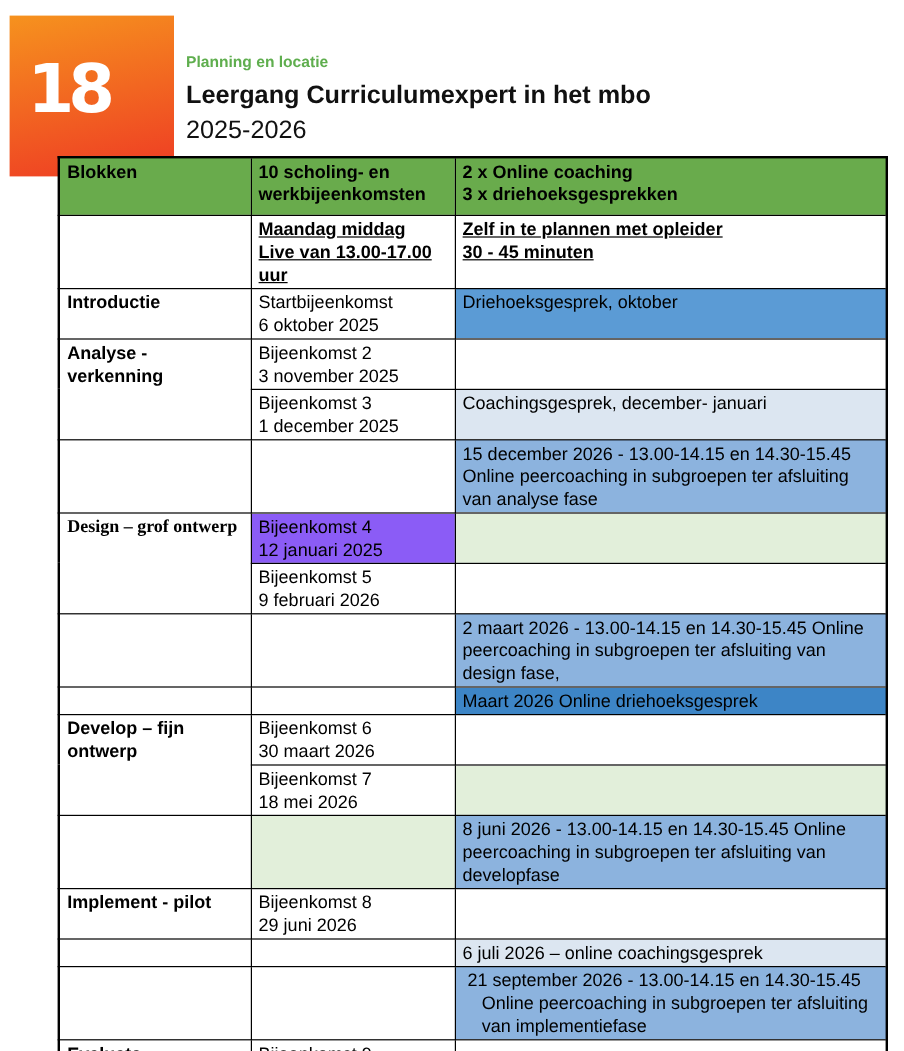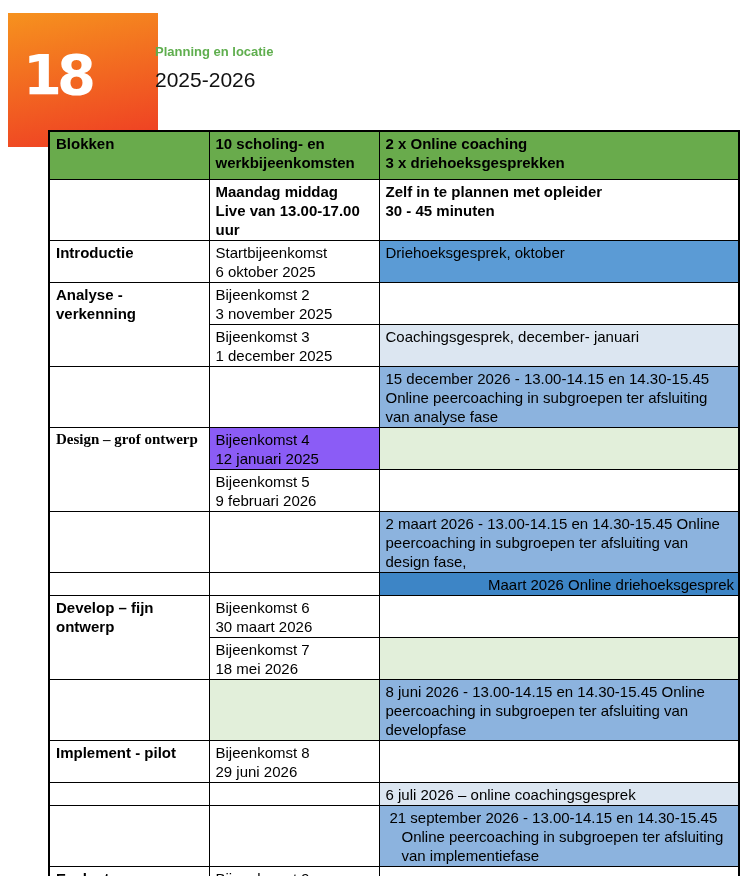--- a/index.html
+++ b/index.html
@@ -3,21 +3,21 @@
 <meta charset="utf-8">
 <style>
   html,body{margin:0;padding:0;}
   body{
     width:753px;height:876px;background:#ffffff;position:relative;
     font-family:"Liberation Sans",sans-serif;color:#000;
     overflow:hidden;
   }
   
   .logo{
-    position:absolute;left:8px;top:13px;width:150px;height:134px;
+    position:absolute;left:8px;top:13px;width:137px;height:134px;
     background:linear-gradient(168deg,#f6921e 0%,#f26522 55%,#ee3a24 100%);
     z-index:0;
     text-align:right;
   }
   .logo .d1,.logo .d2{
     position:absolute;color:#ffffff;font-weight:bold;
     font-family:"DejaVu Sans",sans-serif;
     font-size:56px;letter-spacing:-5px;line-height:1;
   }
   .logo .d1{left:15px;top:34px;}
@@ -43,20 +43,21 @@
 </style>
 </head>
 <body>
 
 <div class="logo" style="background: linear-gradient(168deg, rgb(246, 146, 30) 0%, rgb(238, 58, 36) 100%);">
   <span class="d1">18</span>
 </div>
 
 <div class="htext">
   <div class="subtitle" style="color: rgb(95, 174, 78);">Planning en locatie</div>
+  <div class="title">Leergang Curriculumexpert in het mbo</div>
   <div class="years">2025-2026</div>
 </div>
 
 <table class="tbl">
   <colgroup>
       <col style="width: 160px;">
       <col style="width: 170px;">
       <col style="width: 360px;">
     </colgroup>
   <tbody>
@@ -66,21 +67,21 @@
         </td>
         <td class="b" style="background: rgb(105, 171, 76);">
           <div>10 scholing- en</div>
           <div>werkbijeenkomsten</div>
         </td>
         <td class="b" style="background: rgb(105, 171, 76);">
           <div>2 x Online coaching</div>
           <div>3 x driehoeksgesprekken</div>
         </td>
       </tr>
-      <tr style="height: 40px;">
+      <tr style="height: 40px; text-decoration: underline;">
         <td style="background: rgb(255, 255, 255);"></td>
         <td class="b" style="background: rgb(255, 255, 255);">
           <div>Maandag middag</div>
           <div>Live van 13.00-17.00  uur</div>
         </td>
         <td class="b" style="background: rgb(255, 255, 255);">
           <div>Zelf in te plannen met opleider</div>
           <div>30 - 45 minuten</div>
         </td>
       </tr>
@@ -142,21 +143,21 @@
       <tr style="height: 56px;">
         <td style="background: rgb(255, 255, 255);"></td>
         <td style="background: rgb(255, 255, 255);"></td>
         <td style="background: rgb(140, 179, 222);">
           <div>2 maart 2026 - 13.00-14.15 en 14.30-15.45  Online peercoaching in subgroepen ter afsluiting van design fase,</div>
         </td>
       </tr>
       <tr style="height: 19px;">
         <td style="background: rgb(255, 255, 255);"></td>
         <td style="background: rgb(255, 255, 255);"></td>
-        <td style="background: rgb(61, 133, 198); text-align: right;">
+        <td style="background: rgb(61, 133, 198);">
           <div>Maart 2026 Online driehoeksgesprek</div>
         </td>
       </tr>
       <tr style="height: 39px;">
         <td rowspan="2" class="b" style="background: rgb(255, 255, 255);">
           <div>Develop – fijn ontwerp</div>
         </td>
         <td style="background: rgb(255, 255, 255);">
           <div>Bijeenkomst 6</div>
           <div>30 maart 2026</div>

